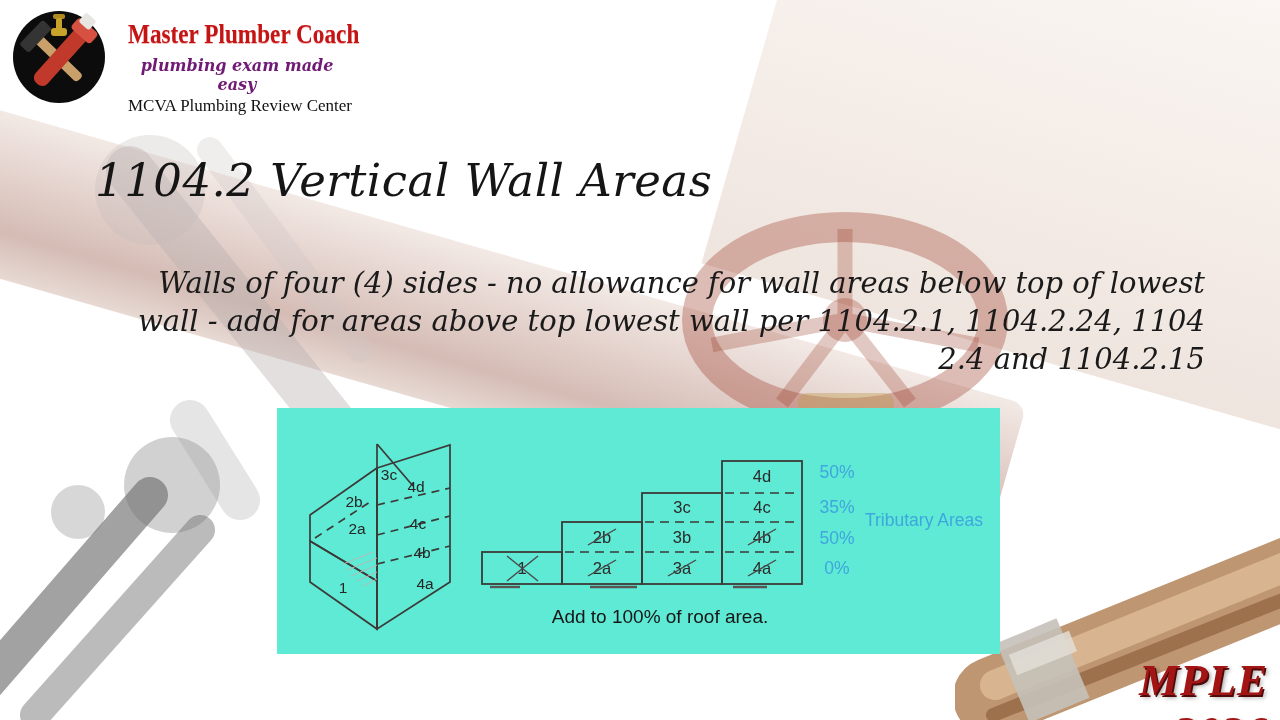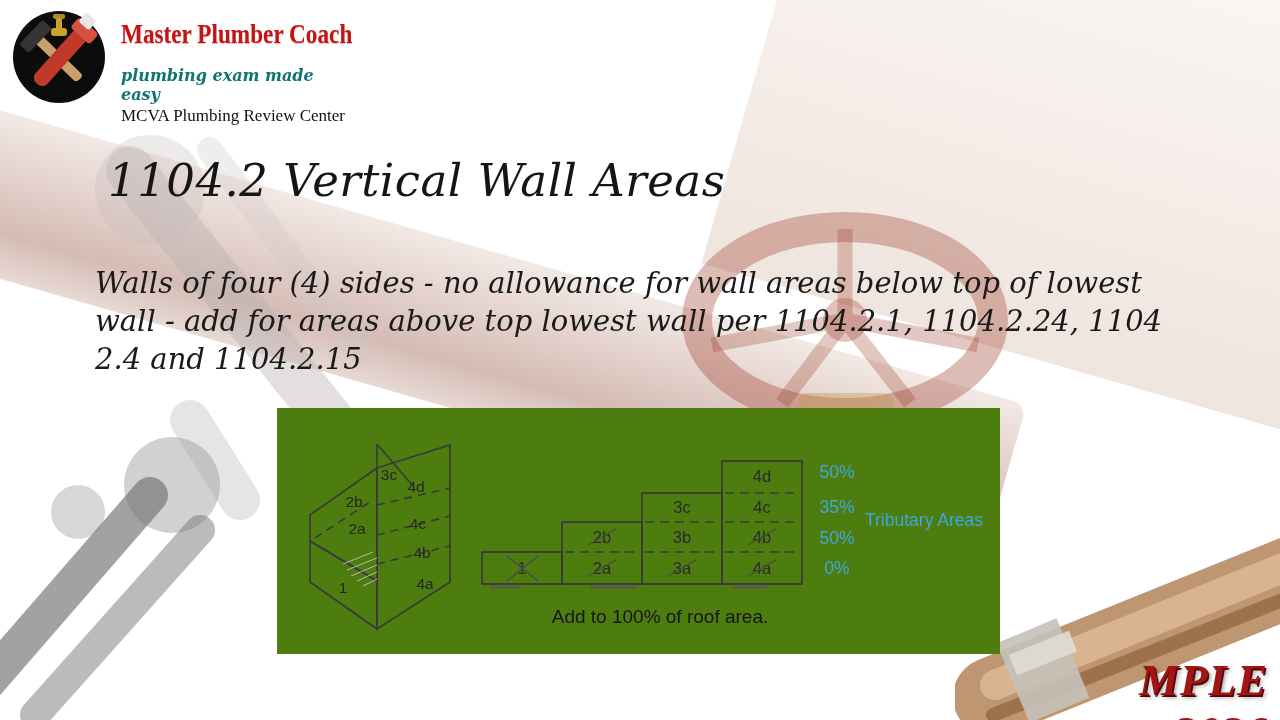--- a/index.html
+++ b/index.html
@@ -8,34 +8,34 @@
   .bg{position:absolute;inset:0;z-index:0;}
   .bg-band{position:absolute;left:-50px;top:96px;width:1120px;height:162px;
            transform:rotate(16deg);transform-origin:left top;border-radius:14px;
            background:linear-gradient(to bottom,#efe4df 0%,#ddc6bf 38%,#caaba2 72%,#e2d0c9 100%);
            opacity:.8;}
   .bg-wash{position:absolute;left:820px;top:-150px;width:660px;height:430px;
            transform:rotate(16deg);transform-origin:left top;
            background:linear-gradient(to bottom,#f7efe9,#e2cfc4);opacity:.55;}
   .bg-svg{position:absolute;}
   .content{position:absolute;z-index:2;}
-  .logo-wrap{left:10px;top:6px;display:flex;gap:13px;align-items:flex-start;}
+  .logo-wrap{left:10px;top:6px;display:flex;gap:20px;align-items:flex-start;}
   .brand-col{padding-top:14px;}
   .brand{font-family:"Liberation Serif",serif;font-weight:700;font-size:27px;line-height:28px;
          color:#c41414;white-space:nowrap;transform:scaleX(.86);transform-origin:left;
          text-shadow:0 1px 0 #f2b9b9;}
   .tagline{font-family:"DejaVu Serif",serif;font-style:italic;font-weight:600;font-size:16px;
-           color:#0f766e;width:218px;margin-top:18px;}
+           color:#701a75;text-align:center;width:218px;margin-top:8px;}
   .subbrand{font-family:"Liberation Serif",serif;font-weight:400;font-size:17px;color:#111;
             margin-top:2px;white-space:nowrap;}
-  .title{left:108px;top:154px;font-family:"DejaVu Serif","Liberation Serif",serif;
+  .title{left:95px;top:154px;font-family:"DejaVu Serif","Liberation Serif",serif;
          font-style:italic;font-size:45px;color:#151515;letter-spacing:.5px;white-space:nowrap;}
   .body-text{left:95px;top:264px;width:1110px;font-family:"DejaVu Serif","Liberation Serif",serif;
-             font-style:italic;font-size:29px;line-height:38px;color:#1a1a1a;}
-  .figure-panel{left:277px;top:408px;width:723px;height:246px;background:#4d7c0f;}
+             font-style:italic;font-size:29px;line-height:38px;color:#1a1a1a;text-align:right;}
+  .figure-panel{left:277px;top:408px;width:723px;height:246px;background:#5eead4;}
   .footer-badge{left:1036px;top:654px;width:232px;text-align:right;
                 font-family:"Liberation Serif",serif;font-style:italic;font-weight:700;
                 font-size:45px;line-height:52px;color:#a31414;letter-spacing:1px;
                 text-shadow:1.5px 1.5px 0 #4f0909, 3px 3px 4px rgba(0,0,0,.35);}
   svg text{font-family:"Liberation Sans",sans-serif;}
 </style>
 </head>
 <body>
 
 <div class="stage">

